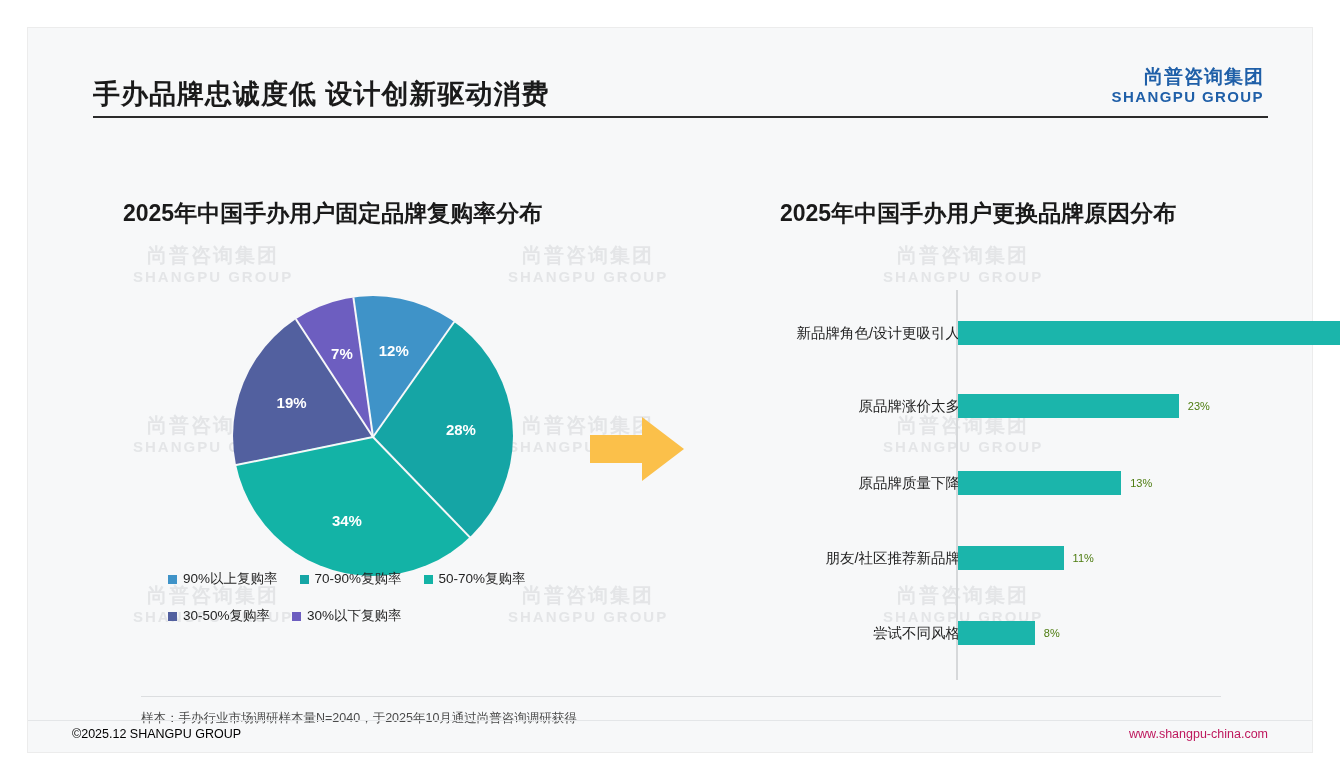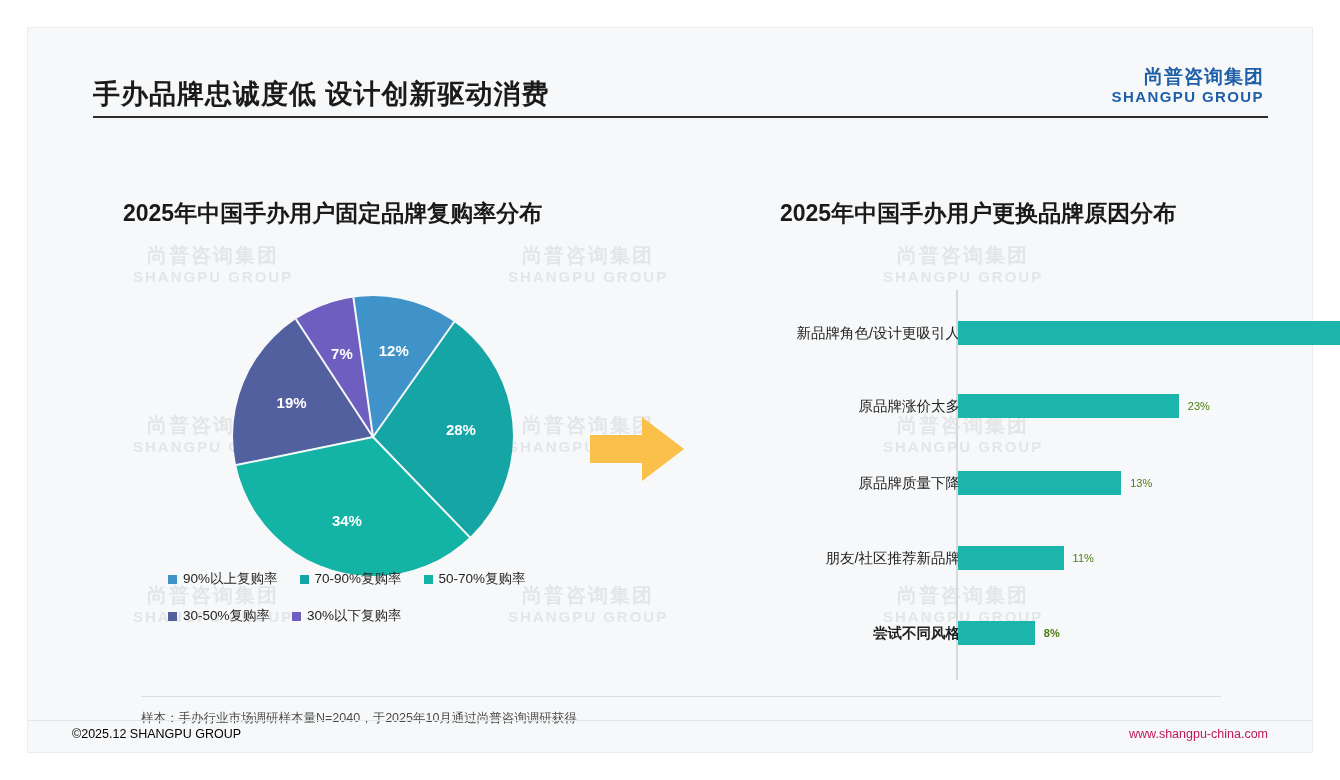--- a/index.html
+++ b/index.html
@@ -372,21 +372,21 @@
         <div class="bar-row" style="top: 178px;">
           <div class="bar-cat">原品牌质量下降</div>
           <div class="bar-fill" style="width: 163.2px; background: rgb(27, 181, 171);"></div>
           <div class="bar-val" style="left: 382.2px;">13%</div>
         </div>
         <div class="bar-row" style="top: 253px;">
           <div class="bar-cat">朋友/社区推荐新品牌</div>
           <div class="bar-fill" style="width: 105.6px; background: rgb(27, 181, 171);"></div>
           <div class="bar-val" style="left: 324.6px;">11%</div>
         </div>
-        <div class="bar-row" style="top: 328px; font-weight: bold;">
+        <div class="bar-row" style="top: 328px;">
           <div class="bar-cat">尝试不同风格</div>
           <div class="bar-fill" style="width: 76.8px; background: rgb(27, 181, 171);"></div>
           <div class="bar-val" style="left: 295.8px;">8%</div>
         </div>
       </div>
   </div>
 
   <div class="note-rule"></div>
   <div class="note">样本：手办行业市场调研样本量N=2040，于2025年10月通过尚普咨询调研获得</div>
   <div class="footer-rule"></div>

